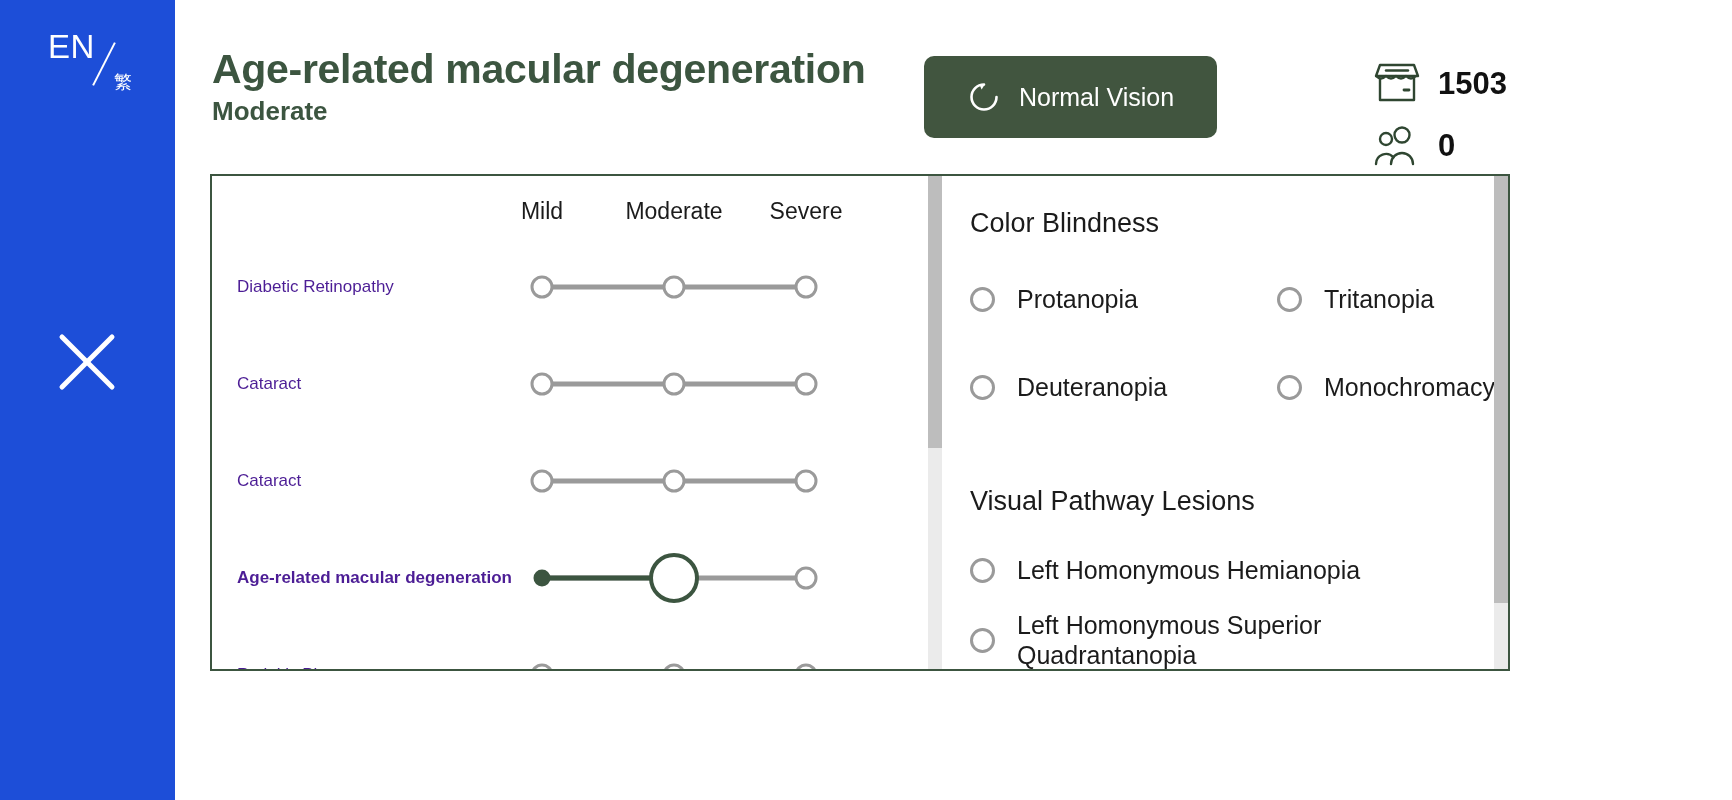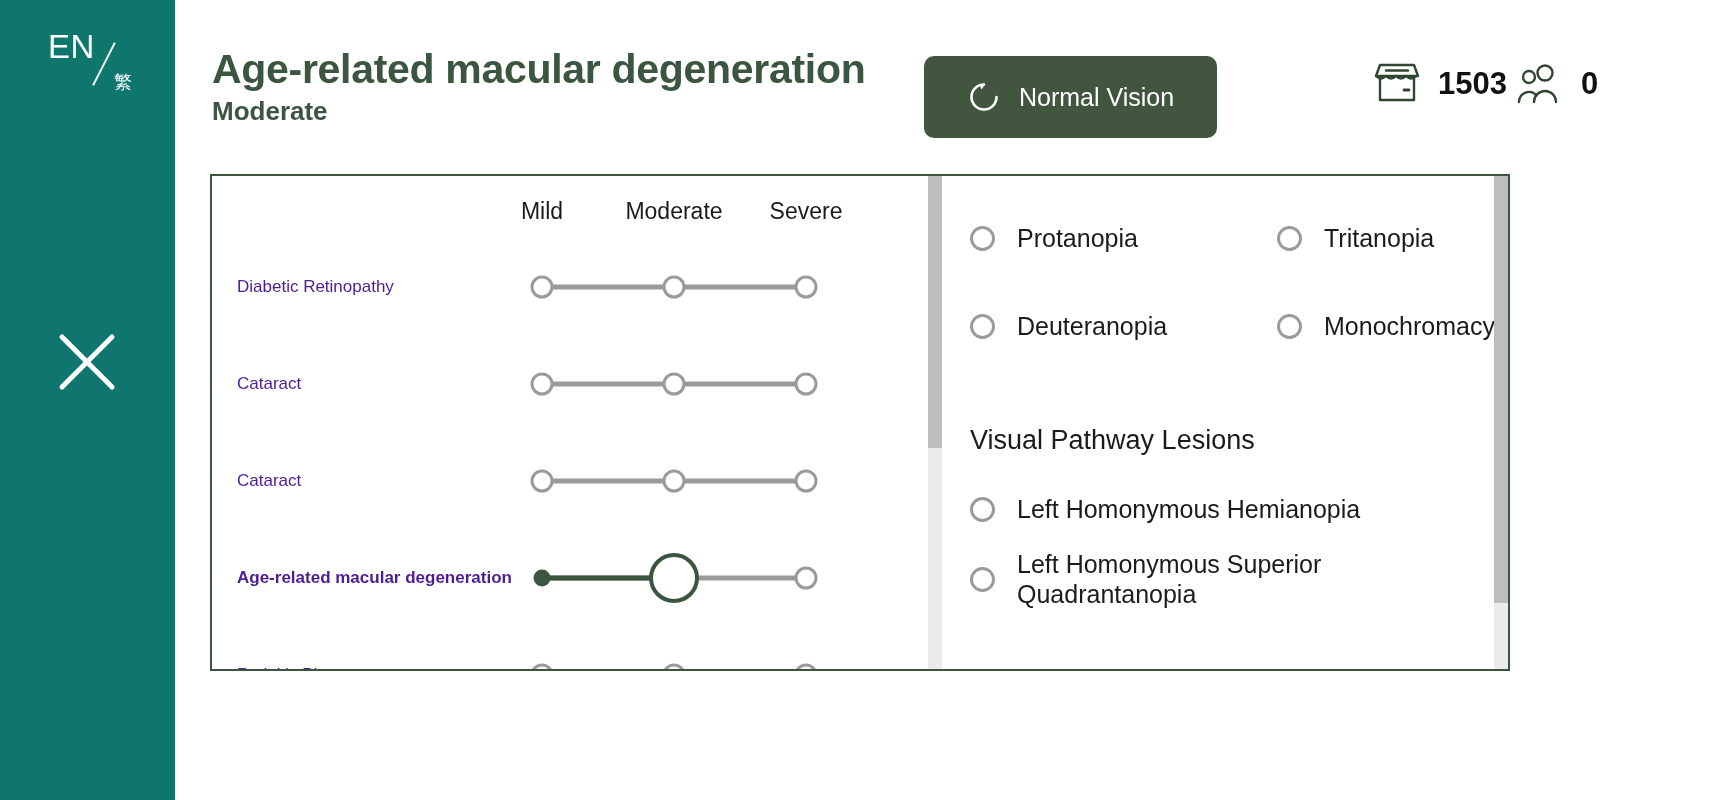--- a/index.html
+++ b/index.html
@@ -7,21 +7,21 @@
     width: 1732px; height: 800px;
     background: #ffffff;
     font-family: "Liberation Sans", sans-serif;
     overflow: hidden;
   }
   .app { position: relative; width: 1732px; height: 800px; display: flex; }
 
   
   .sidebar {
     width: 175px; height: 800px;
-    background: #0f766e;
+    background: #1d4ed8;
     position: relative;
     flex: 0 0 175px;
   }
   .lang-toggle {
     position: absolute; top: 28px; left: 48px;
     width: 110px; height: 72px;
     color: #ffffff;
     cursor: pointer;
   }
   .lang-en {
@@ -72,21 +72,21 @@
     gap: 18px; cursor: pointer;
   }
   .reset-btn .icon svg { display: block; }
   .reset-btn .label {
     font-size: 25px; color: #ffffff; font-weight: 400;
     white-space: nowrap;
   }
 
   .counters {
     position: absolute; left: 1160px; top: 8px;
-    display: flex; flex-direction: row; gap: 8px;
+    display: flex; flex-direction: column; gap: 8px;
   }
   .counter-row {
     display: flex; align-items: center; gap: 16px; height: 54px;
   }
   .counter-row .icon { width: 50px; display: flex; align-items: center; justify-content: center; }
   .counter-row .icon svg { display: block; }
   .counter-val {
     font-size: 31px; font-weight: 700; color: #111111; line-height: 1;
   }
 
@@ -342,20 +342,21 @@
           </div>
         </div>
       </div>
 
       <div class="scrollbar">
         <div class="scroll-thumb left-thumb"></div>
       </div>
 
       <div class="panel panel-right">
         <div class="group group-1">
+          <div class="group-title">Color Blindness</div>
           <div class="opt-grid">
             <label class="option">
               <span class="radio"></span>
               <span class="opt-label">Protanopia</span>
             </label>
             <label class="option">
               <span class="radio"></span>
               <span class="opt-label">Tritanopia</span>
             </label>
             <label class="option">

